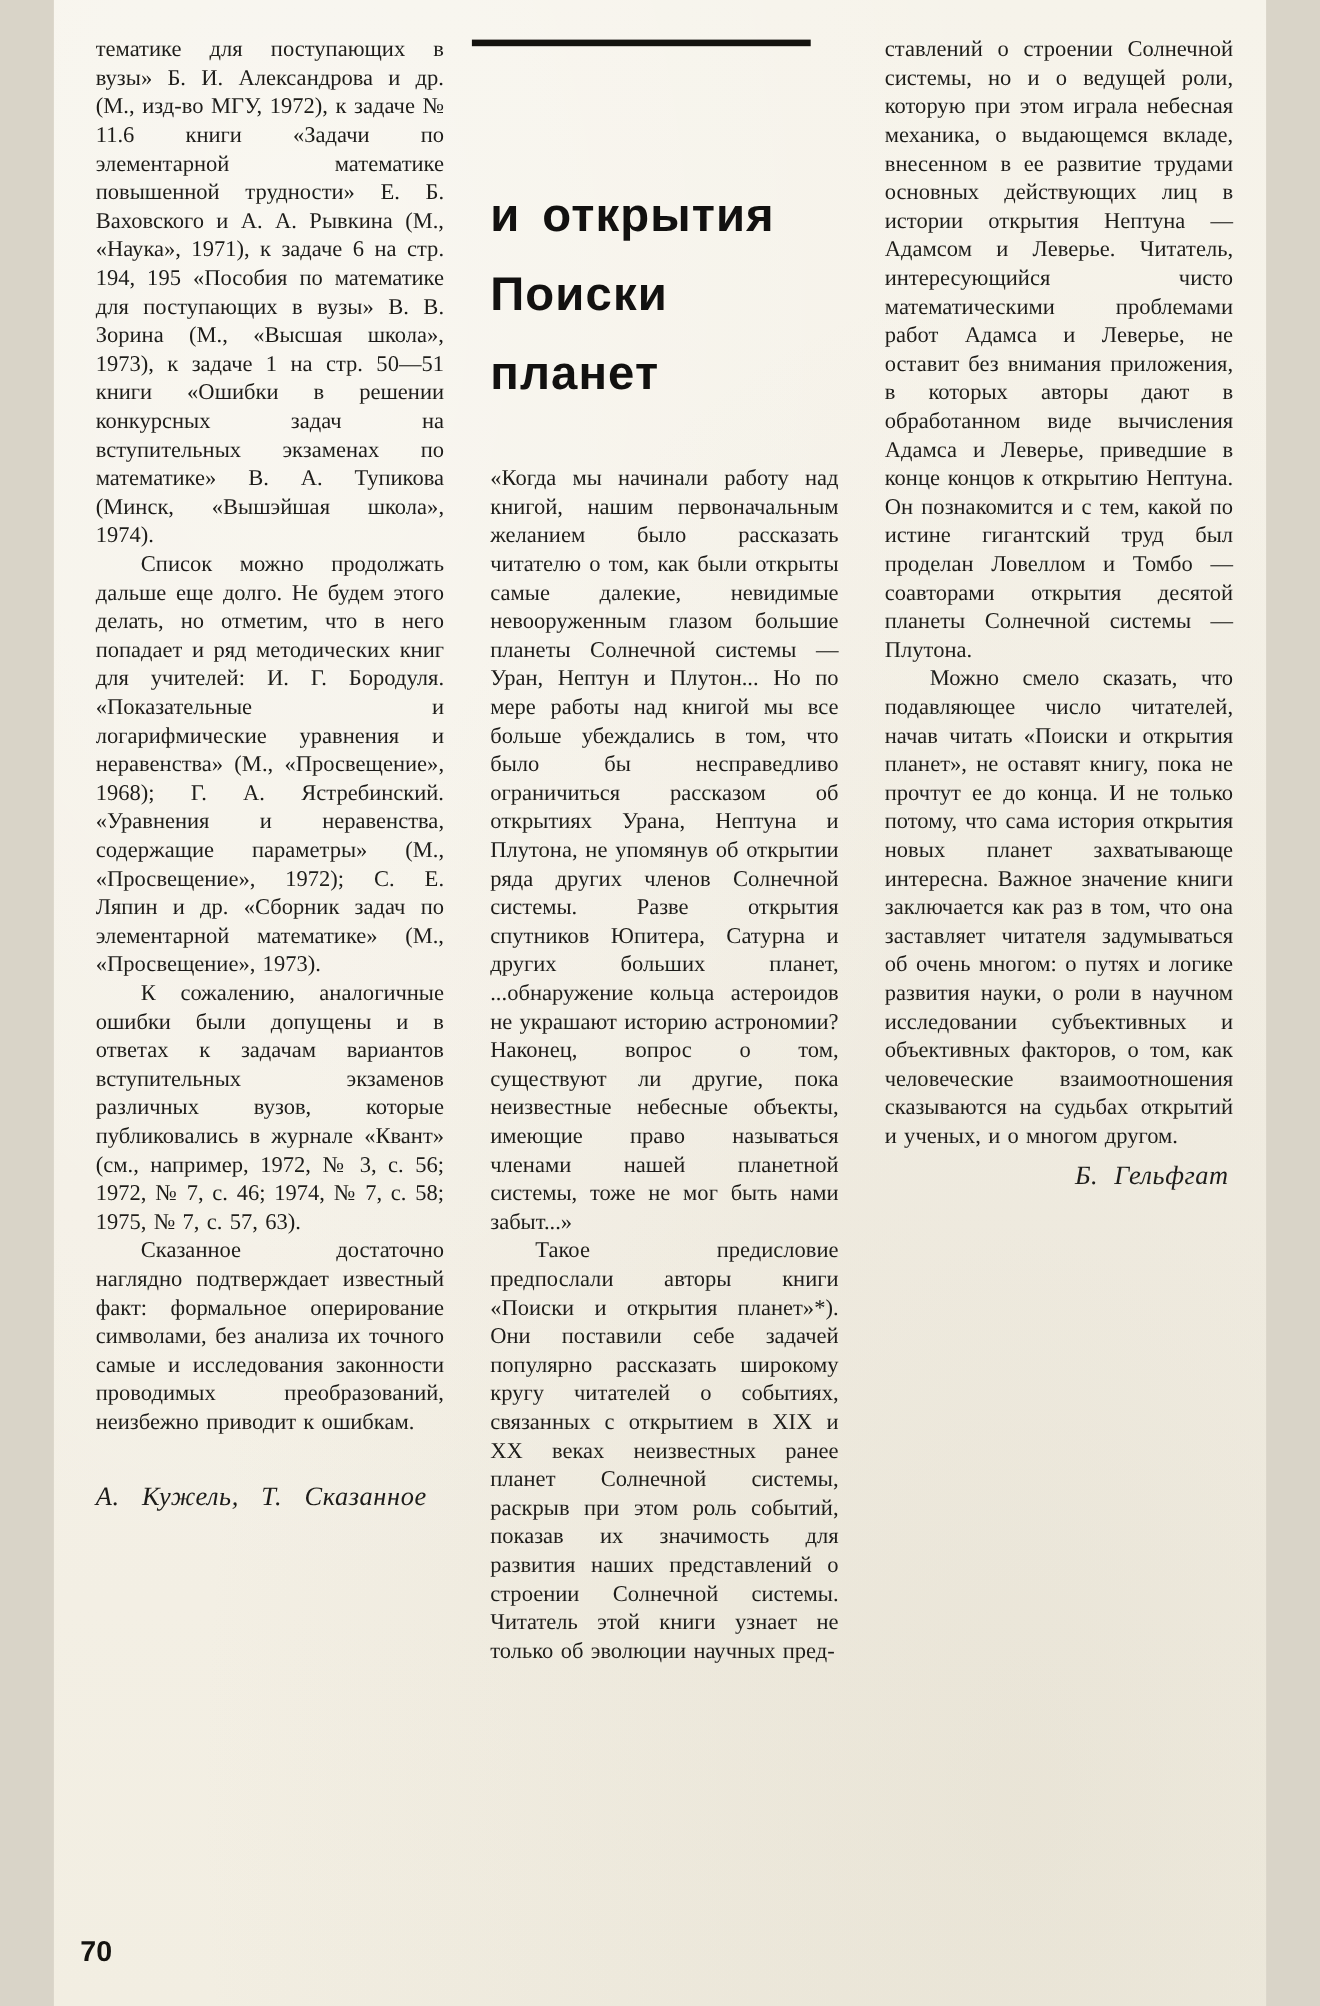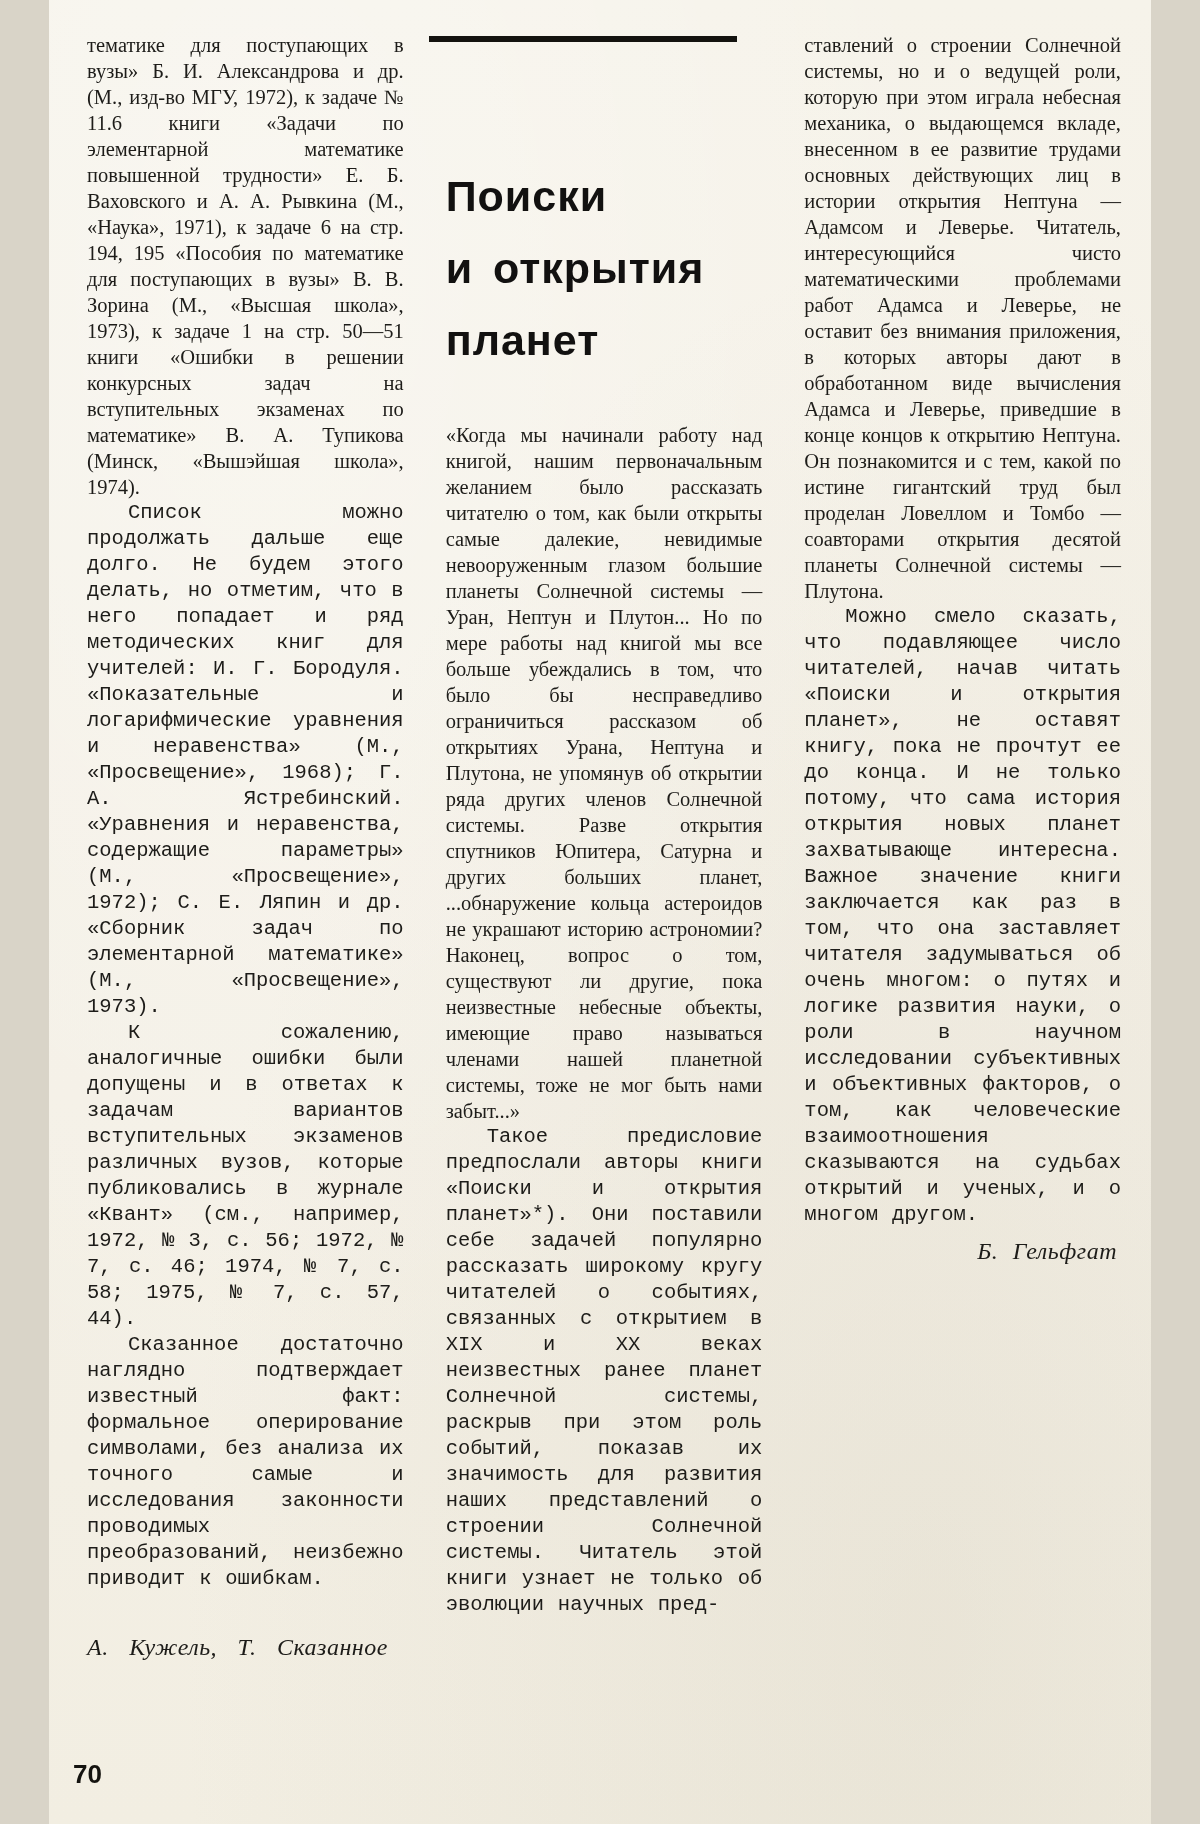--- a/index.html
+++ b/index.html
@@ -28,21 +28,21 @@
   .col{
     font-family:"Liberation Serif", serif;
     font-size:20.5px;
     line-height:26px;
     text-align:justify;
     display:flex;
     flex-direction:column;
   }
 
   .para{margin:0;word-spacing:1.5px;}
-  .para.indent{text-indent:2em;font-family:Liberation Mono, monospace;}
+  .para.indent{text-indent:2em;}
 
   .signature{
     margin-top:42px;
     font-style:italic;
     font-size:24px;
     word-spacing:14px;
     letter-spacing:.5px;
     text-align:justify;
   }
   .signature.right{
@@ -107,31 +107,31 @@
 </head>
 <body>
 
 <div class="page">
   <div class="content">
 
     <div class="col">
       <div>
           <p class="para">тематике для поступающих в вузы» Б. И. Александрова и др. (М., изд-во МГУ, 1972), к задаче № 11.6 книги «Задачи по элементарной математике повышенной трудности» Е. Б. Ваховского и А. А. Рывкина (М., «Наука», 1971), к задаче 6 на стр. 194, 195 «Пособия по математике для поступающих в вузы» В. В. Зорина (М., «Высшая школа», 1973), к задаче 1 на стр. 50—51 книги «Ошибки в решении конкурсных задач на вступительных экзаменах по математике» В. А. Тупикова (Минск, «Вышэйшая школа», 1974).</p>
           <p class="para indent">Список можно продолжать дальше еще долго. Не будем этого делать, но отметим, что в него попадает и ряд методических книг для учителей: И. Г. Бородуля. «Показательные и логарифмические уравнения и неравенства» (М., «Просвещение», 1968); Г. А. Ястребинский. «Уравнения и неравенства, содержащие параметры» (М., «Просвещение», 1972); С. Е. Ляпин и др. «Сборник задач по элементарной математике» (М., «Просвещение», 1973).</p>
-          <p class="para indent">К сожалению, аналогичные ошибки были допущены и в ответах к задачам вариантов вступительных экзаменов различных вузов, которые публиковались в журнале «Квант» (см., например, 1972, № 3, с. 56; 1972, № 7, с. 46; 1974, № 7, с. 58; 1975, № 7, с. 57, 44).</p>
+          <p class="para indent">К сожалению, аналогичные ошибки были допущены и в ответах к задачам вариантов вступительных экзаменов различных вузов, которые публиковались в журнале «Квант» (см., например, 1972, № 3, с. 56; 1972, № 7, с. 46; 1974, № 7, с. 58; 1975, № 7, с. 57, 63).</p>
           <p class="para indent">Сказанное достаточно наглядно подтверждает известный факт: формальное оперирование символами, без анализа их точного самые и исследования законности проводимых преобразований, неизбежно приводит к ошибкам.</p>
         </div>
       <div class="signature">А. Кужель, Т. Сказанное</div>
     </div>
 
     <div class="col middle">
       <hr class="section-rule">
       <h1 class="article-title">
+        <span class="line">и открытия</span>
         <span class="line">Поиски</span>
-        <span class="line">и открытия</span>
         <span class="line">планет</span>
       </h1>
       <div class="article-body">
           <p class="para">«Когда мы начинали работу над книгой, нашим первоначальным желанием было рассказать читателю о том, как были открыты самые далекие, невидимые невооруженным глазом большие планеты Солнечной системы — Уран, Нептун и Плутон... Но по мере работы над книгой мы все больше убеждались в том, что было бы несправедливо ограничиться рассказом об открытиях Урана, Нептуна и Плутона, не упомянув об открытии ряда других членов Солнечной системы. Разве открытия спутников Юпитера, Сатурна и других больших планет, ...обнаружение кольца астероидов не украшают историю астрономии? Наконец, вопрос о том, существуют ли другие, пока неизвестные небесные объекты, имеющие право называться членами нашей планетной системы, тоже не мог быть нами забыт...»</p>
           <p class="para indent">Такое предисловие предпослали авторы книги «Поиски и открытия планет»*). Они поставили себе задачей популярно рассказать широкому кругу читателей о событиях, связанных с открытием в XIX и XX веках неизвестных ранее планет Солнечной системы, раскрыв при этом роль событий, показав их значимость для развития наших представлений о строении Солнечной системы. Читатель этой книги узнает не только об эволюции научных пред-</p>
         </div>
     </div>
 
     <div class="col">
       <div>

